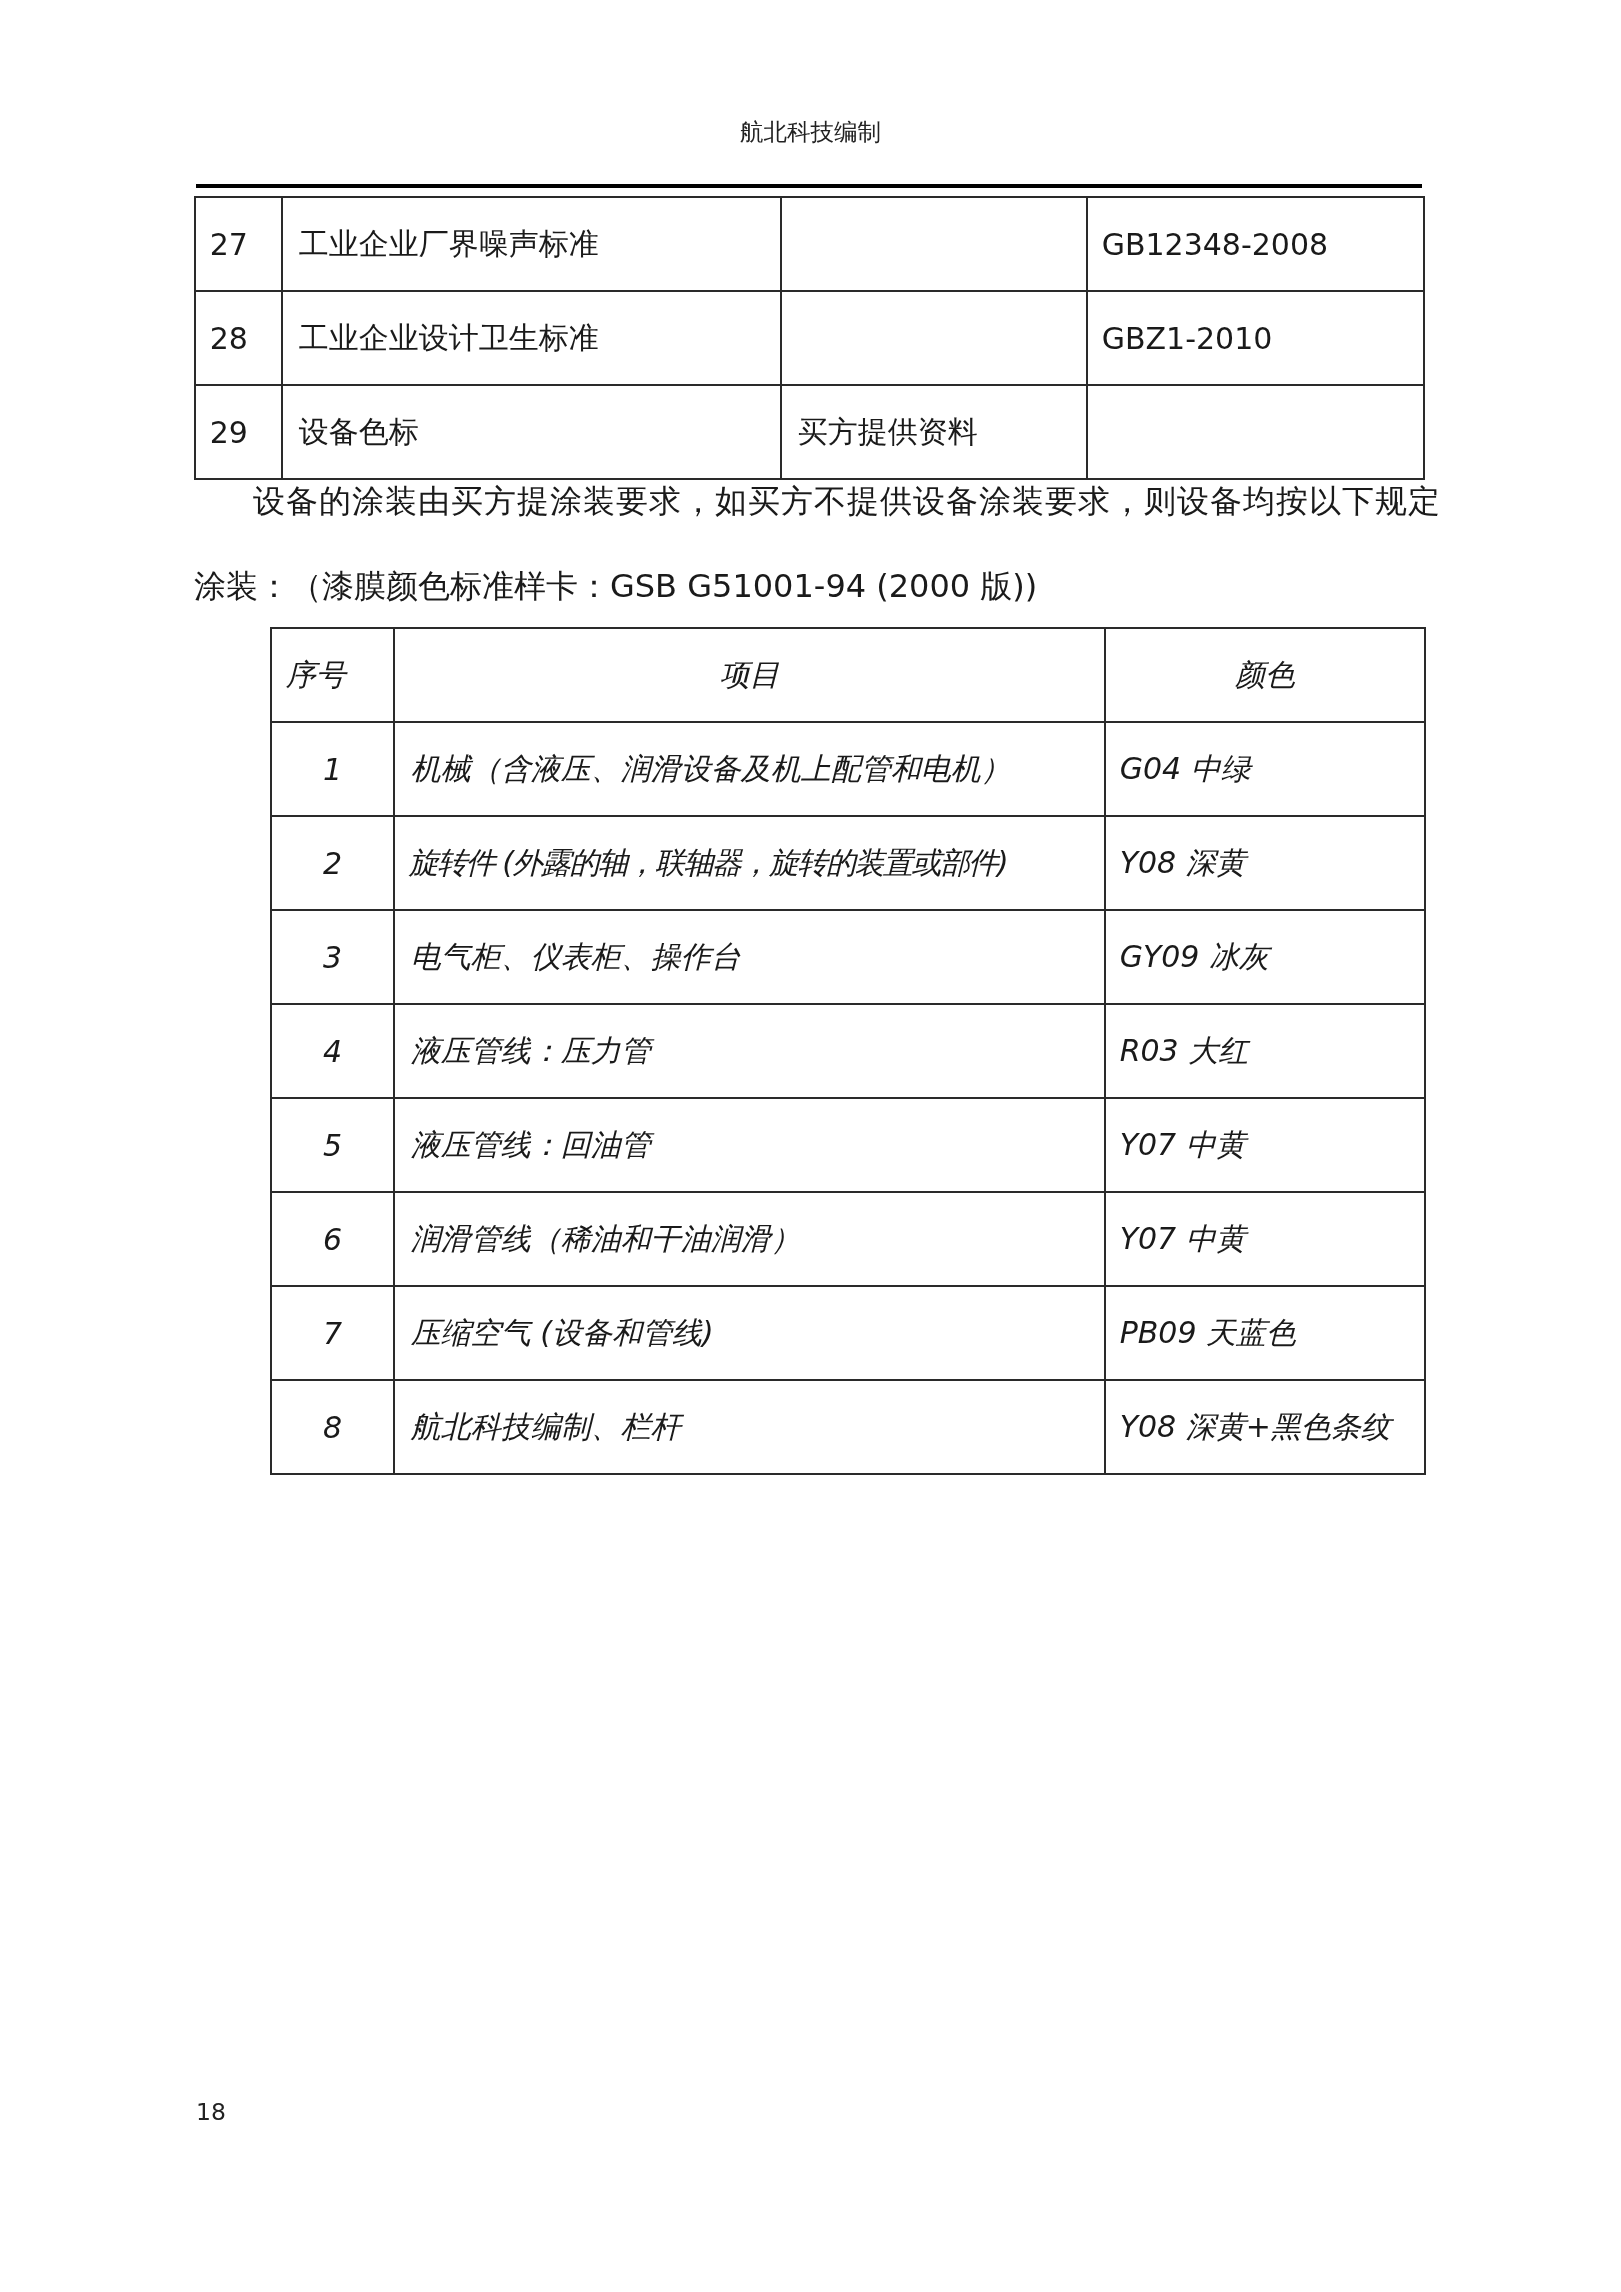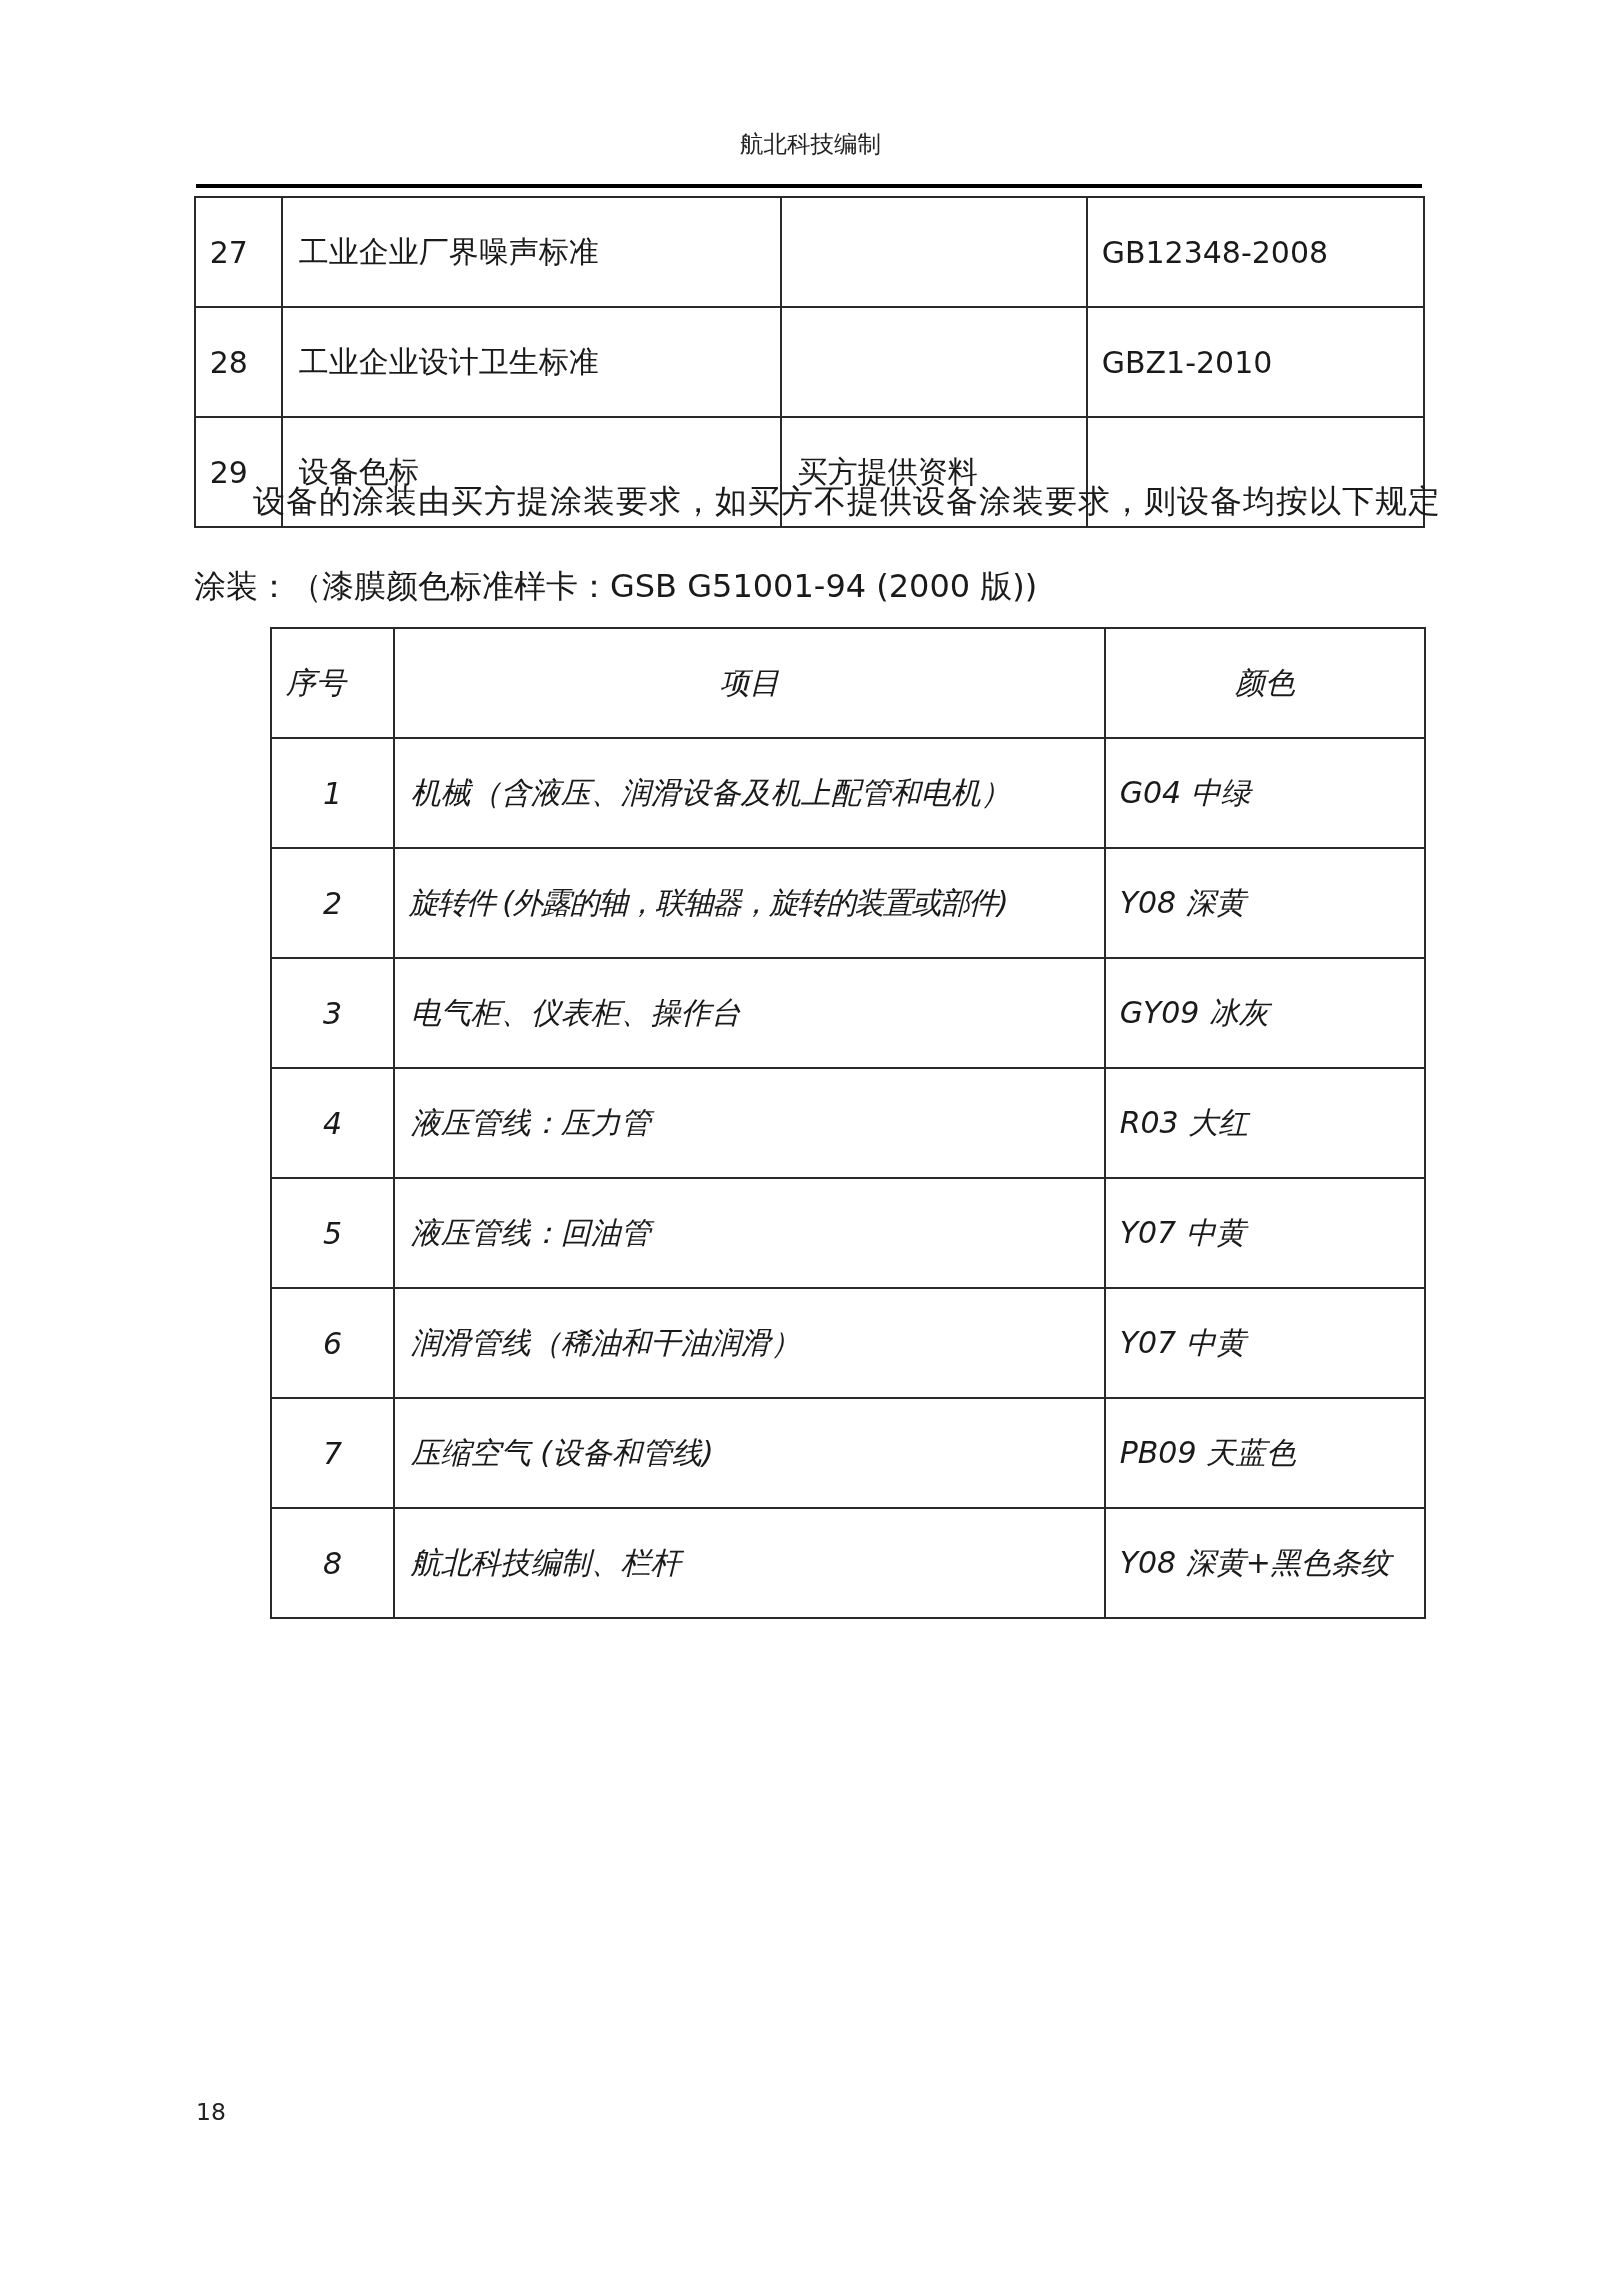--- a/index.html
+++ b/index.html
@@ -2,28 +2,28 @@
 <html><head>
 <meta charset="utf-8">
 <style>
   html, body { margin: 0; padding: 0; background: #ffffff; }
   body {
     width: 1621px; height: 2293px; position: relative; overflow: hidden;
     font-family: "DejaVu Sans", "Liberation Sans", sans-serif;
     color: #1a1a1a;
   }
   .page-header {
-    position: absolute; left: 0; width: 1621px; top: 128px;
+    position: absolute; left: 0; width: 1621px; top: 116px;
     text-align: center; font-size: 23.5px; line-height: 33px; color: #222;
   }
   .header-rule {
     position: absolute; left: 196px; width: 1226px; top: 184px; height: 3.9px; background: #000;
   }
   table { border-collapse: collapse; position: absolute; table-layout: fixed; }
-  td { border: 2px solid #2a2a2a; font-size: 30px; padding: 12px; vertical-align: middle; white-space: nowrap; overflow: hidden; }
+  td { border: 2px solid #2a2a2a; font-size: 30px; padding: 4px; vertical-align: middle; white-space: nowrap; overflow: hidden; }
   .t1 { left: 194px; top: 196px; width: 1229px; }
   .t1 td { height: 84px; }
   .t1 td.c-num { padding-left: 13.7px; }
   .t1 td.c-name { padding-left: 15.7px; }
   .t1 td.c-note { padding-left: 15.7px; }
   .t1 td.c-code { padding-left: 13.7px; }
   .para {
     position: absolute; font-size: 32px; line-height: 39px; color: #1a1a1a; white-space: nowrap;
   }
   .p1 { left: 253px; top: 482px; width: 1166px; text-align: justify; text-align-last: justify; letter-spacing: 1px; }

